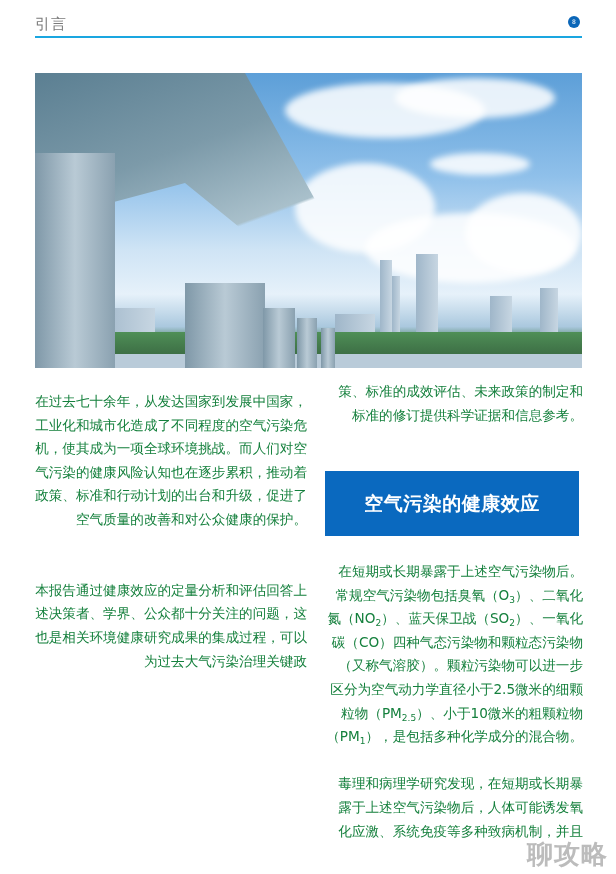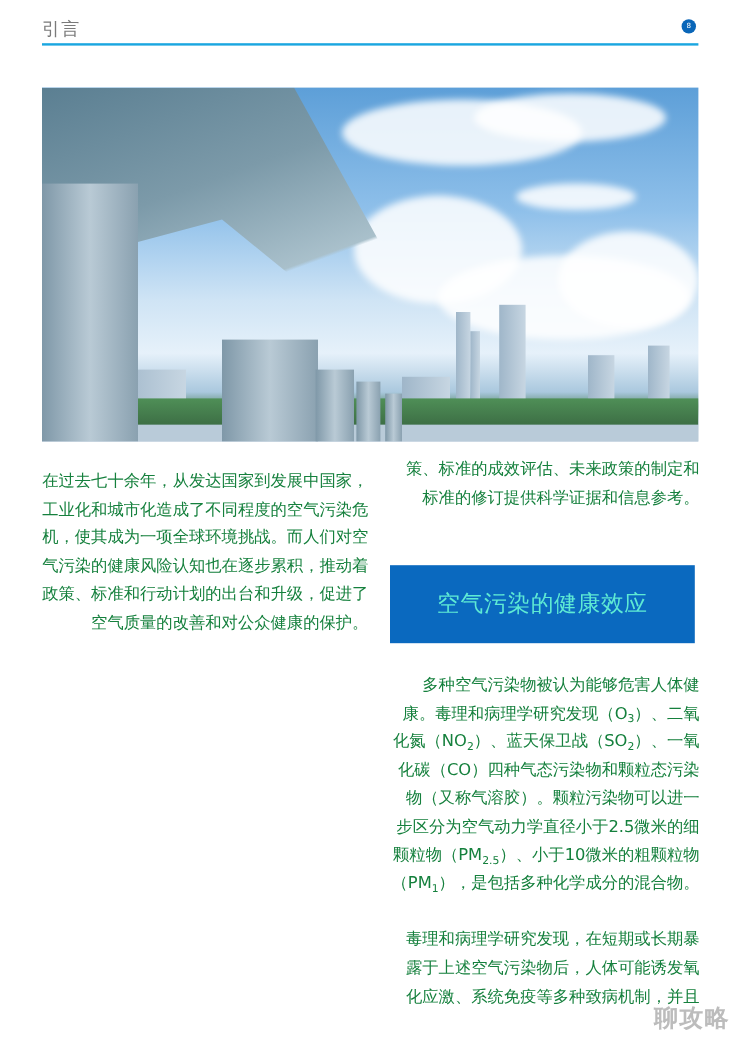--- a/index.html
+++ b/index.html
@@ -22,23 +22,23 @@
           background:linear-gradient(160deg,#5b7f92 0%,#7c9aa9 40%,#a9c0cb 70%,transparent 71%);
           clip-path:polygon(0 0, 210px 0, 340px 235px, 310px 240px, 150px 110px, 0 150px); }
   .pier { position:absolute; background:linear-gradient(90deg,#7f98a8,#b9cad5 50%,#8aa1b0); }
 
   .col { position:absolute; font-size:13.6px; line-height:23.6px; color:#15803d;text-align:right; }
   .col p { margin:0; }
   .col-left { left:35px; top:390px; width:272px; }
   .col-right { left:325px; top:380px; width:258px; }
   .para-gap { height:23.6px; }
   .section-box { position:absolute; left:325px; top:471px; width:254px; height:65px; background:#0a69bf;
-                 color:#5eead4; font-weight:normal; font-size:19px; line-height:65px; text-align:center; letter-spacing:0.5px; }
+                 color:#ffffff; font-weight:bold; font-size:19px; line-height:65px; text-align:center; letter-spacing:0.5px; }
   sub { font-size:9px; vertical-align:-3px; line-height:0; }
-  .watermark { position:absolute; right:8px; bottom:12px; font-size:20px; font-weight:bold; color:#bcbcbc; letter-spacing:1px; }
+  .watermark { position:absolute; right:8px; bottom:2px; font-size:26px; font-weight:bold; color:#bcbcbc; letter-spacing:1px; }
 </style>
 </head>
 <body>
 
 <div class="header">
   <span class="header-title">引言</span>
   <span class="page-badge">8</span>
   <div class="header-rule"></div>
 </div>
 
@@ -63,27 +63,28 @@
   <div class="pier" style="left:150px;top:210px;width:80px;height:85px;"></div>
   <div class="pier" style="left:228px;top:235px;width:32px;height:60px;"></div>
   <div class="pier" style="left:262px;top:245px;width:20px;height:50px;"></div>
   <div class="pier" style="left:286px;top:255px;width:14px;height:40px;"></div>
 </div>
 
 <div class="col col-left">
   <p>在过去七十余年，从发达国家到发展中国家，工业化和城市化造成了不同程度的空气污染危机，使其成为一项全球环境挑战。而人们对空气污染的健康风险认知也在逐步累积，推动着政策、标准和行动计划的出台和升级，促进了空气质量的改善和对公众健康的保护。</p>
   <div class="para-gap"></div>
   <div class="para-gap"></div>
+  <p>本报告通过健康效应的定量分析和评估回答上述决策者、学界、公众都十分关注的问题，这也是相关环境健康研究成果的集成过程，可以为过去大气污染治理关键政</p>
 </div>
 
 <div class="col col-right">
   <p>策、标准的成效评估、未来政策的制定和标准的修订提供科学证据和信息参考。</p>
 </div>
 
 <div class="section-box">空气污染的健康效应</div>
 
 <div class="col" style="left:325px;top:560px;width:258px;">
-  <p><span>多种空气污染物被认为能够危害人体健康。毒理和病理学研究发现（O</span><sub>3</sub><span>）、二氧化氮（NO</span><sub>2</sub><span>）、蓝天保卫战（SO</span><sub>2</sub><span>）、一氧化碳（CO）四种气态污染物和颗粒态污染物（又称气溶胶）。颗粒污染物可以进一步区分为空气动力学直径小于2.5微米的细颗粒物（PM</span><sub>2.5</sub><span>）、小于10微米的粗颗粒物（PM</span><sub>1</sub><span>），是包括多种化学成分的混合物。</span></p>
+  <p><span>在短期或长期暴露于上述空气污染物后。常规空气污染物包括臭氧（O</span><sub>3</sub><span>）、二氧化氮（NO</span><sub>2</sub><span>）、蓝天保卫战（SO</span><sub>2</sub><span>）、一氧化碳（CO）四种气态污染物和颗粒态污染物（又称气溶胶）。颗粒污染物可以进一步区分为空气动力学直径小于2.5微米的细颗粒物（PM</span><sub>2.5</sub><span>）、小于10微米的粗颗粒物（PM</span><sub>1</sub><span>），是包括多种化学成分的混合物。</span></p>
   <div class="para-gap"></div>
   <p>毒理和病理学研究发现，在短期或长期暴露于上述空气污染物后，人体可能诱发氧化应激、系统免疫等多种致病机制，并且</p>
 </div>
 
 <div class="watermark">聊攻略</div>
 
 </body></html>

